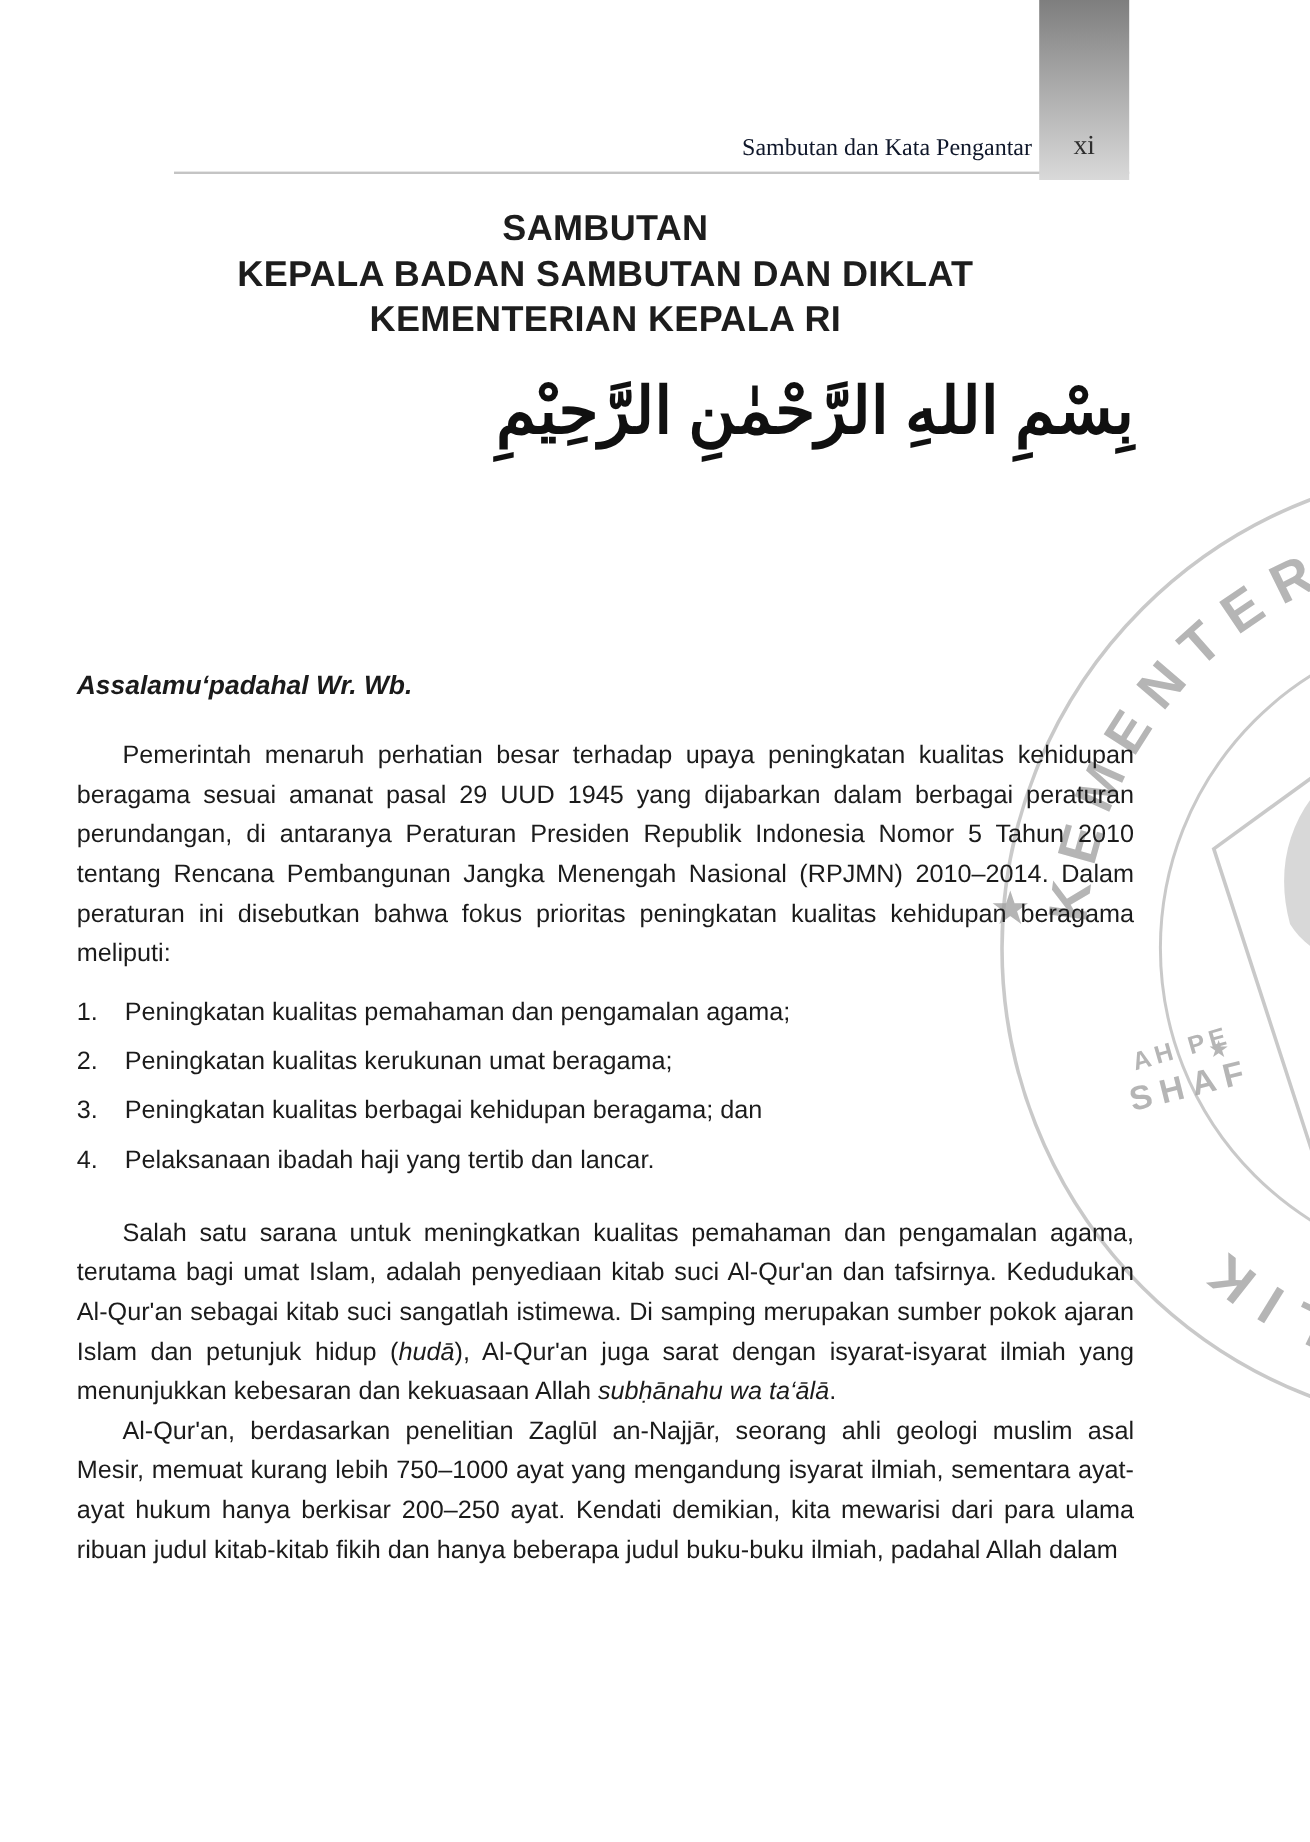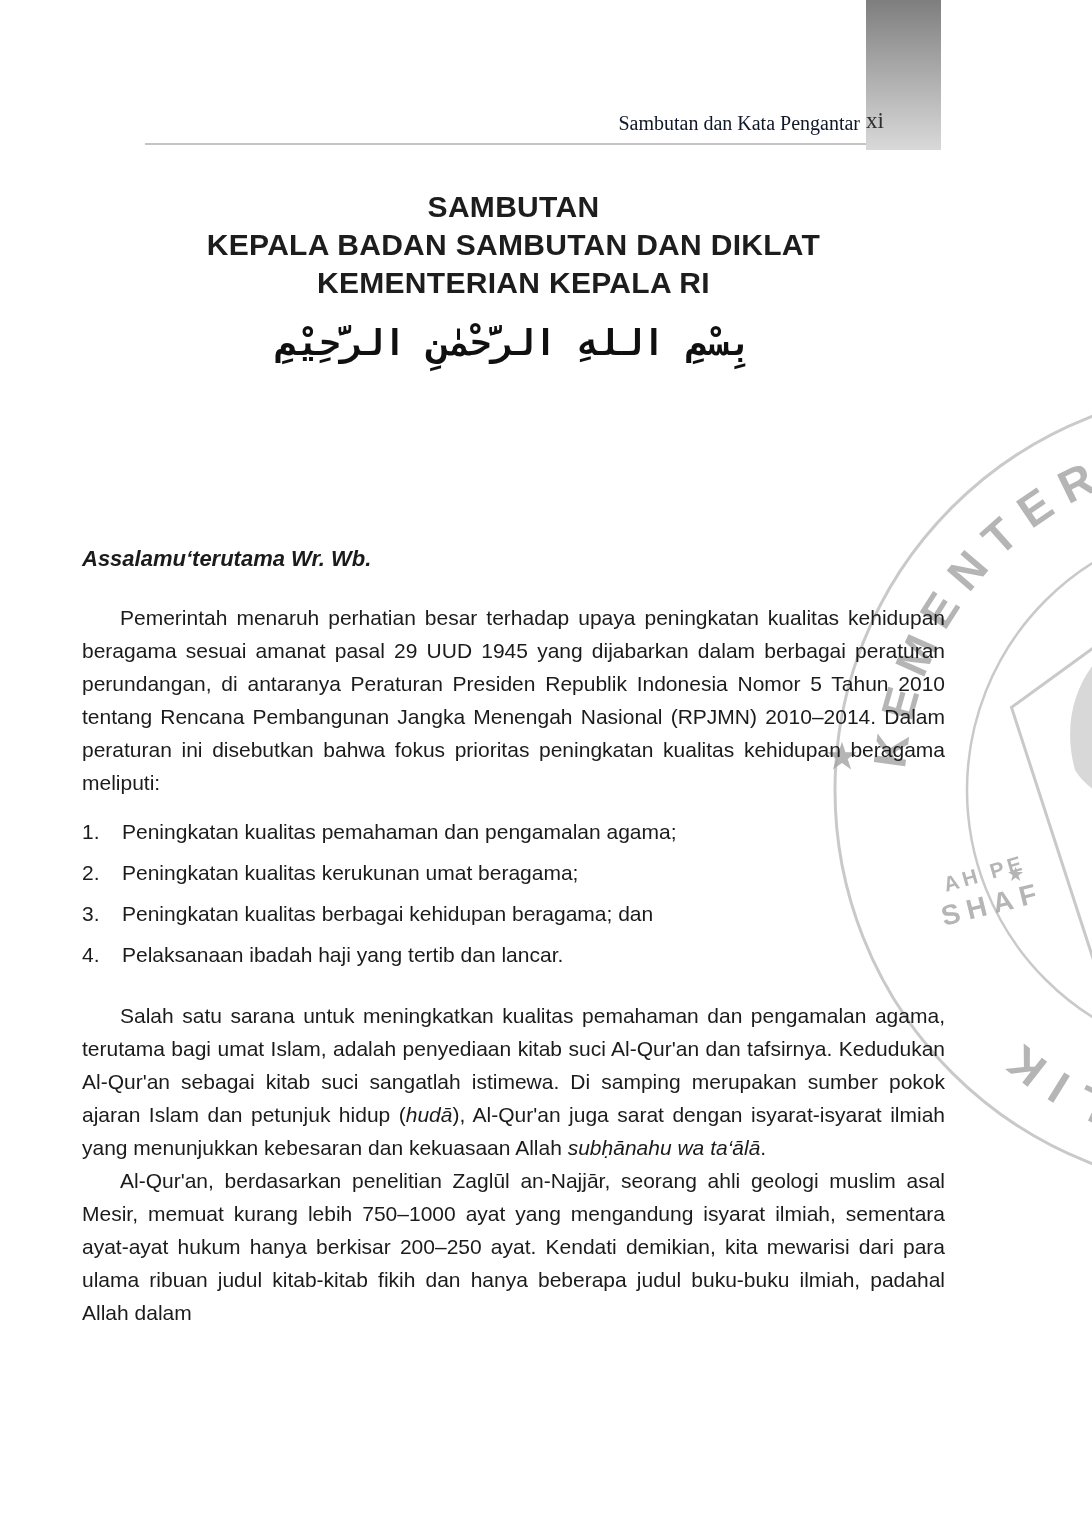--- a/index.html
+++ b/index.html
@@ -17,21 +17,21 @@
     position: absolute;
     left: 866px; top: 0;
     width: 75px; height: 150px;
     background: linear-gradient(180deg, #7e7e7e 0%, #a8a8a8 45%, #d9d9d9 100%);
     z-index: 3;
   }
   .page-number {
     position: absolute;
     left: 866px; top: 108px;
     width: 75px;
-    text-align: left;
+    text-align: center;
     font-family: "Liberation Serif", serif;
     font-size: 23px;
     color: #2e2e2e;
     z-index: 4;
   }
   .running-title {
     position: absolute;
     right: 232px; top: 112px;
     font-family: "Liberation Serif", serif;
     font-size: 20px;
@@ -49,38 +49,37 @@
   .watermark {
     position: absolute;
     left: 0; top: 0;
     width: 1092px; height: 1535px;
     z-index: 1;
     pointer-events: none;
   }
   .content {
     position: relative;
     z-index: 2;
-    padding: 172px 147px 0 82px;
-    margin-top: 16px;
+    padding: 172px 147px 0 64px;
   }
   .title {
     margin: 0;
     text-align: center;
     font-size: 30px;
     line-height: 38px;
     font-weight: bold;
     letter-spacing: 0.3px;
     color: #1d1d1d;
   }
   .title-line { display: block; }
   .basmala {
     margin-top: 16px;
-    text-align: center;
-    font-family: Liberation Mono, monospace;
-    font-size: 36px;
+    text-align: right;
+    font-family: Liberation Serif, serif;
+    font-size: 54px;
     line-height: 1.55;
     font-weight: bold;
     color: #101010;
   }
   .salutation {
     margin: 168px 0 0 0;
     font-weight: bold;
     font-style: italic;
     font-size: 22px;
     line-height: 33px;
@@ -144,21 +143,21 @@
   <main class="content">
 
     <h1 class="title">
       <span class="title-line">SAMBUTAN</span>
       <span class="title-line">KEPALA BADAN SAMBUTAN DAN DIKLAT</span>
       <span class="title-line">KEMENTERIAN KEPALA RI</span>
     </h1>
 
     <div class="basmala" dir="rtl" lang="ar">بِسْمِ اللهِ الرَّحْمٰنِ الرَّحِيْمِ</div>
 
-    <p class="salutation">Assalamu‘terutama Wr. Wb.</p>
+    <p class="salutation">Assalamu‘padahal Wr. Wb.</p>
 
     <div class="columns">
 
       <div class="col">
         <p class="para indent">Pemerintah menaruh perhatian besar terhadap upaya peningkatan kualitas kehidupan beragama sesuai amanat pasal 29 UUD 1945 yang dijabarkan dalam berbagai peraturan perundangan, di antaranya Peraturan Presiden Republik Indonesia Nomor 5 Tahun 2010 tentang Rencana Pembangunan Jangka Menengah Nasional (RPJMN) 2010–2014. Dalam peraturan ini disebutkan bahwa fokus prioritas peningkatan kualitas kehidupan beragama meliputi:</p>
         <div class="list">
           <div class="list-item">
             <span class="num">1.</span>
             <span class="li-text">Peningkatan kualitas pemahaman dan pengamalan agama;</span>
           </div>

